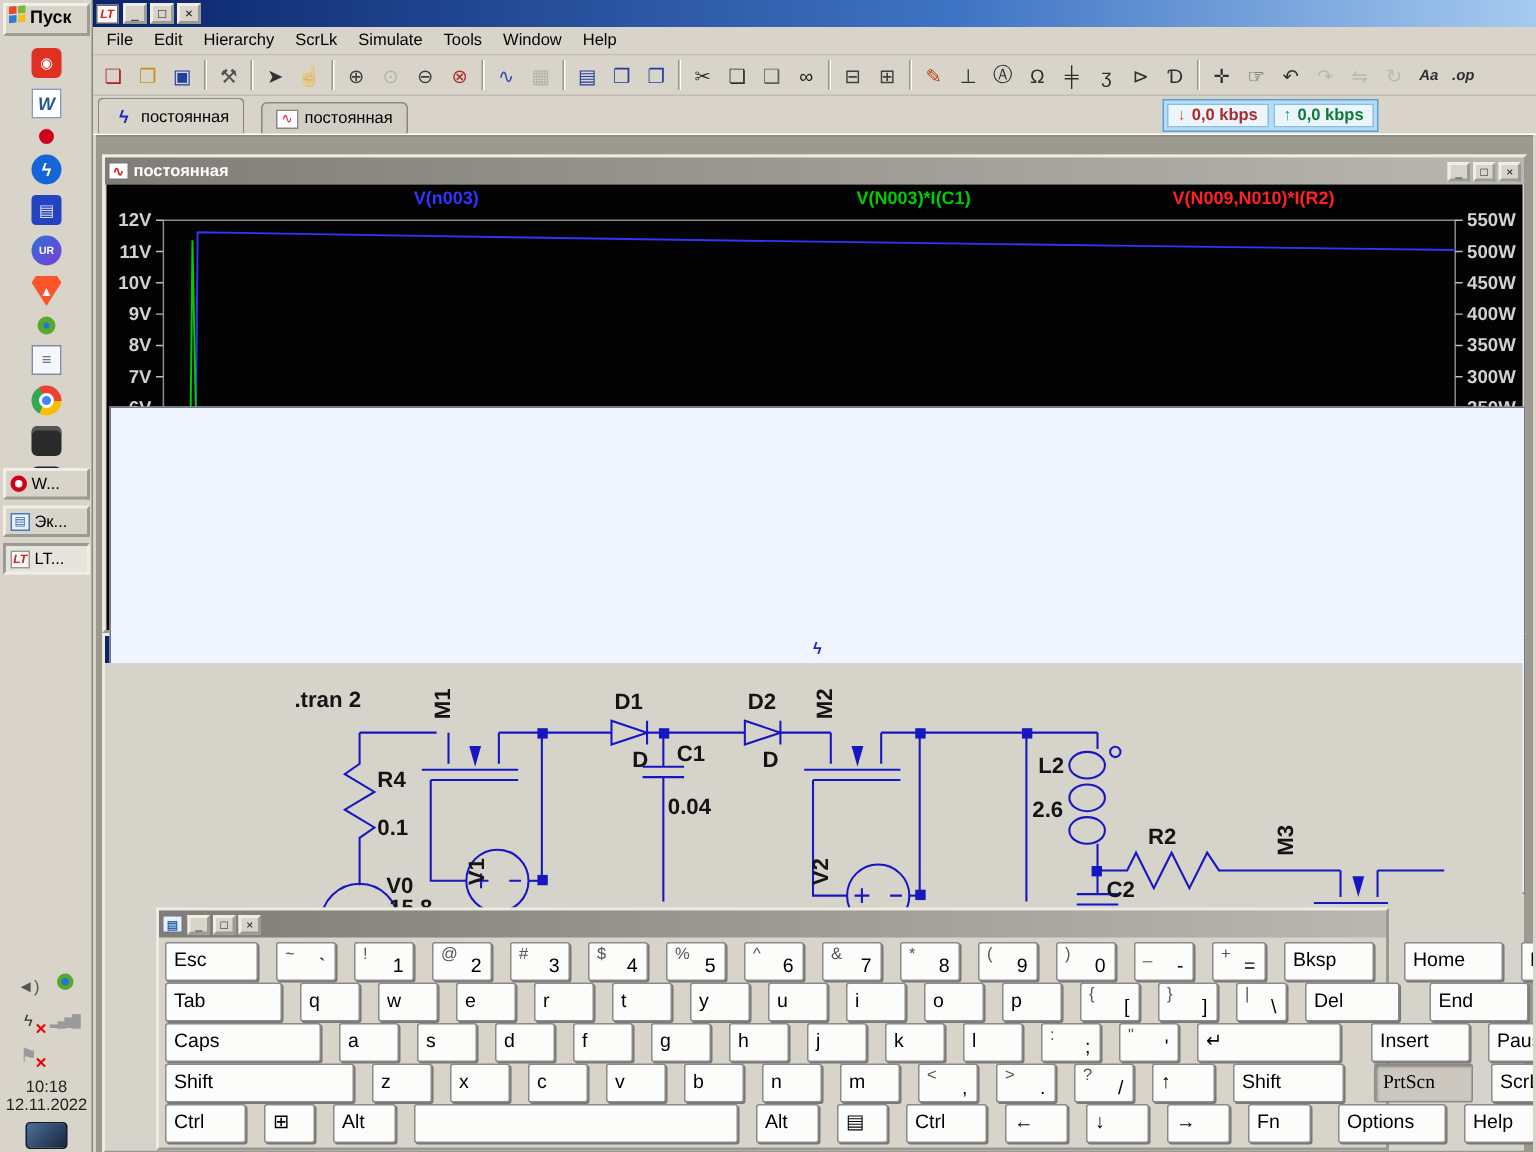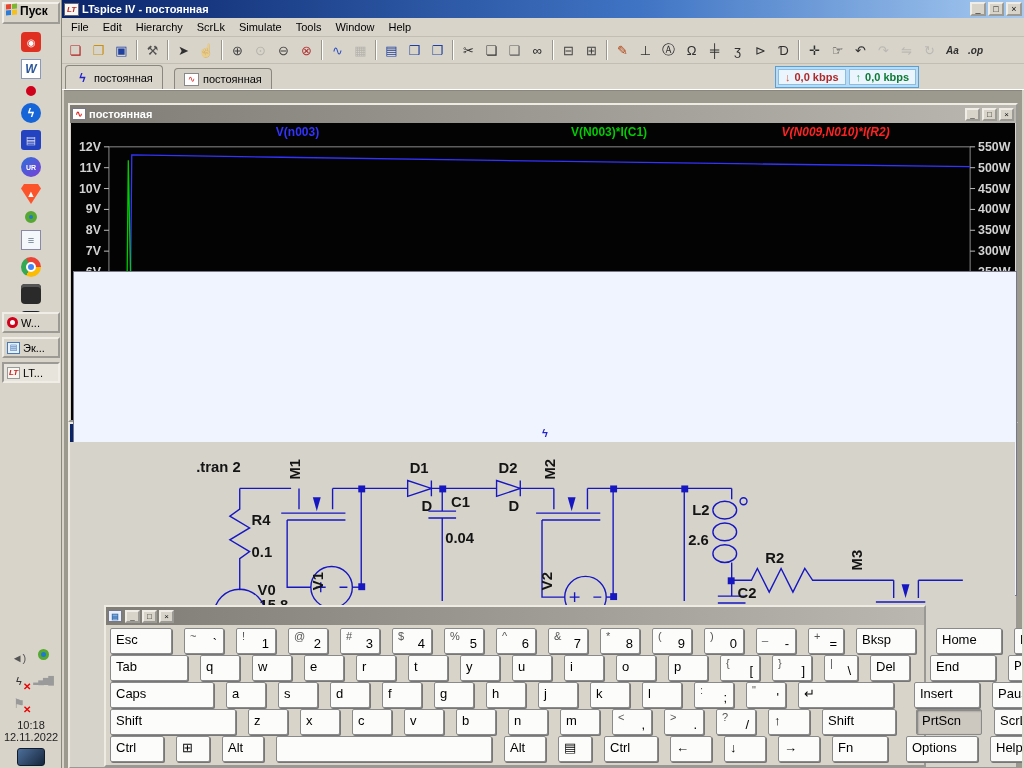--- a/index.html
+++ b/index.html
@@ -89,30 +89,30 @@
   .cico.schem{color:#22c;background:#f0f4ff;font-size:11px;font-weight:bold;}
   .cico.kb{color:#2d6ab0;font-size:8px;background:#e8f0fa;}
   .ctext{flex:1;white-space:nowrap;overflow:hidden;}
   .cbtns{display:flex;gap:2px;}
   .cb{width:15px;height:13px;font-size:8px;background:#d8d4ca;border:2px outset #f0ede6;display:flex;align-items:center;justify-content:center;padding:0;font-family:inherit;color:#111;}
   .plot{position:relative;width:944px;height:297px;background:#030303;margin:0 1px;overflow:hidden;}
   .tracelabels{position:absolute;top:2px;left:0;width:100%;height:16px;font-size:12px;font-weight:bold;z-index:2;}
   .tl{position:absolute;transform:translateX(-50%);white-space:nowrap;}
   .tl0{left:24%;}
   .tl1{left:57%;}
-  .tl2{left:81%;font-style:italic;}
+  .tl2{left:81%;}
   #wave-svg{position:absolute;left:0;top:0;}
   .axlab{fill:#d2d2d2;font-size:12.5px;font-weight:bold;font-family:"Liberation Sans",sans-serif;}
   .schem{position:relative;width:944px;height:325px;background:#d6d3ca;margin:0 1px;overflow:hidden;}
   .st text{fill:#141414;font-size:15px;font-weight:bold;font-family:"Liberation Sans",sans-serif;}
   
   #kb-rows{padding:2px 4px;}
   .kb-row{display:flex;gap:12px;margin-top:1px;height:26px;}
   .kb-key{position:relative;background:#fcfcfa;border:1px solid #8a8a8a;border-radius:2px;box-shadow:1px 1px 0 #777;font-size:13px;flex:none;}
-  .kb-key.pressed{background:#ccc8bf;box-shadow:inset 1px 1px 2px #777;}
+  .kb-key.pressed{background:#ccc8bf;box-shadow:inset 1px 1px 2px #777;font-family:Liberation Serif, serif;}
   .kp{position:absolute;top:3px;left:5px;white-space:nowrap;}
   .ks{position:absolute;top:1px;left:5px;font-size:11px;color:#555;}
   .km{position:absolute;bottom:2px;right:6px;}
 </style>
 </head>
 <body>
 
 <div id="screen">
 
   <div id="taskbar">
@@ -163,21 +163,20 @@
         </div>
       <div class="tray-time">10:18</div>
       <div class="tray-date">12.11.2022</div>
       <div class="show-desktop"></div>
     </div>
   </div>
 
   <div id="appwin">
     <div class="titlebar">
       <span class="app-ico">LT</span>
-      <span class="title-text">LTspice IV - постоянная</span>
       <span class="winbtns">
         <button class="wb">_</button>
         <button class="wb">□</button>
         <button class="wb">×</button>
       </span>
     </div>
     <div class="menubar" id="menubar">
         <span class="mi">File</span>
         <span class="mi">Edit</span>
         <span class="mi">Hierarchy</span>
@@ -564,21 +563,21 @@
                 <span class="km">[</span>
               </div>
               <div class="kb-key" style="width: 40px;">
                 <span class="ks">}</span>
                 <span class="km">]</span>
               </div>
               <div class="kb-key" style="width: 34px;">
                 <span class="ks">|</span>
                 <span class="km">\</span>
               </div>
-              <div class="kb-key" style="width: 40px;">
+              <div class="kb-key" style="width: 63px;">
                 <span class="kp">Del</span>
               </div>
               <div class="kb-key" style="width: 66px; margin-left: 8px;">
                 <span class="kp">End</span>
               </div>
               <div class="kb-key" style="width: 78px; font-family: Liberation Mono, monospace;">
                 <span class="kp">PgDn</span>
               </div>
             </div>
             <div class="kb-row">
@@ -704,21 +703,21 @@
               </div>
               <div class="kb-key" style="width: 42px;">
                 <span class="kp">←</span>
               </div>
               <div class="kb-key" style="width: 42px;">
                 <span class="kp">↓</span>
               </div>
               <div class="kb-key" style="width: 42px;">
                 <span class="kp">→</span>
               </div>
-              <div class="kb-key" style="width: 56px; padding-left: 29px;">
+              <div class="kb-key" style="width: 42px; padding-left: 29px;">
                 <span class="kp">Fn</span>
               </div>
               <div class="kb-key" style="width: 72px; margin-left: 6px;">
                 <span class="kp">Options</span>
               </div>
               <div class="kb-key" style="width: 60px;">
                 <span class="kp">Help</span>
               </div>
             </div>
           </div>

